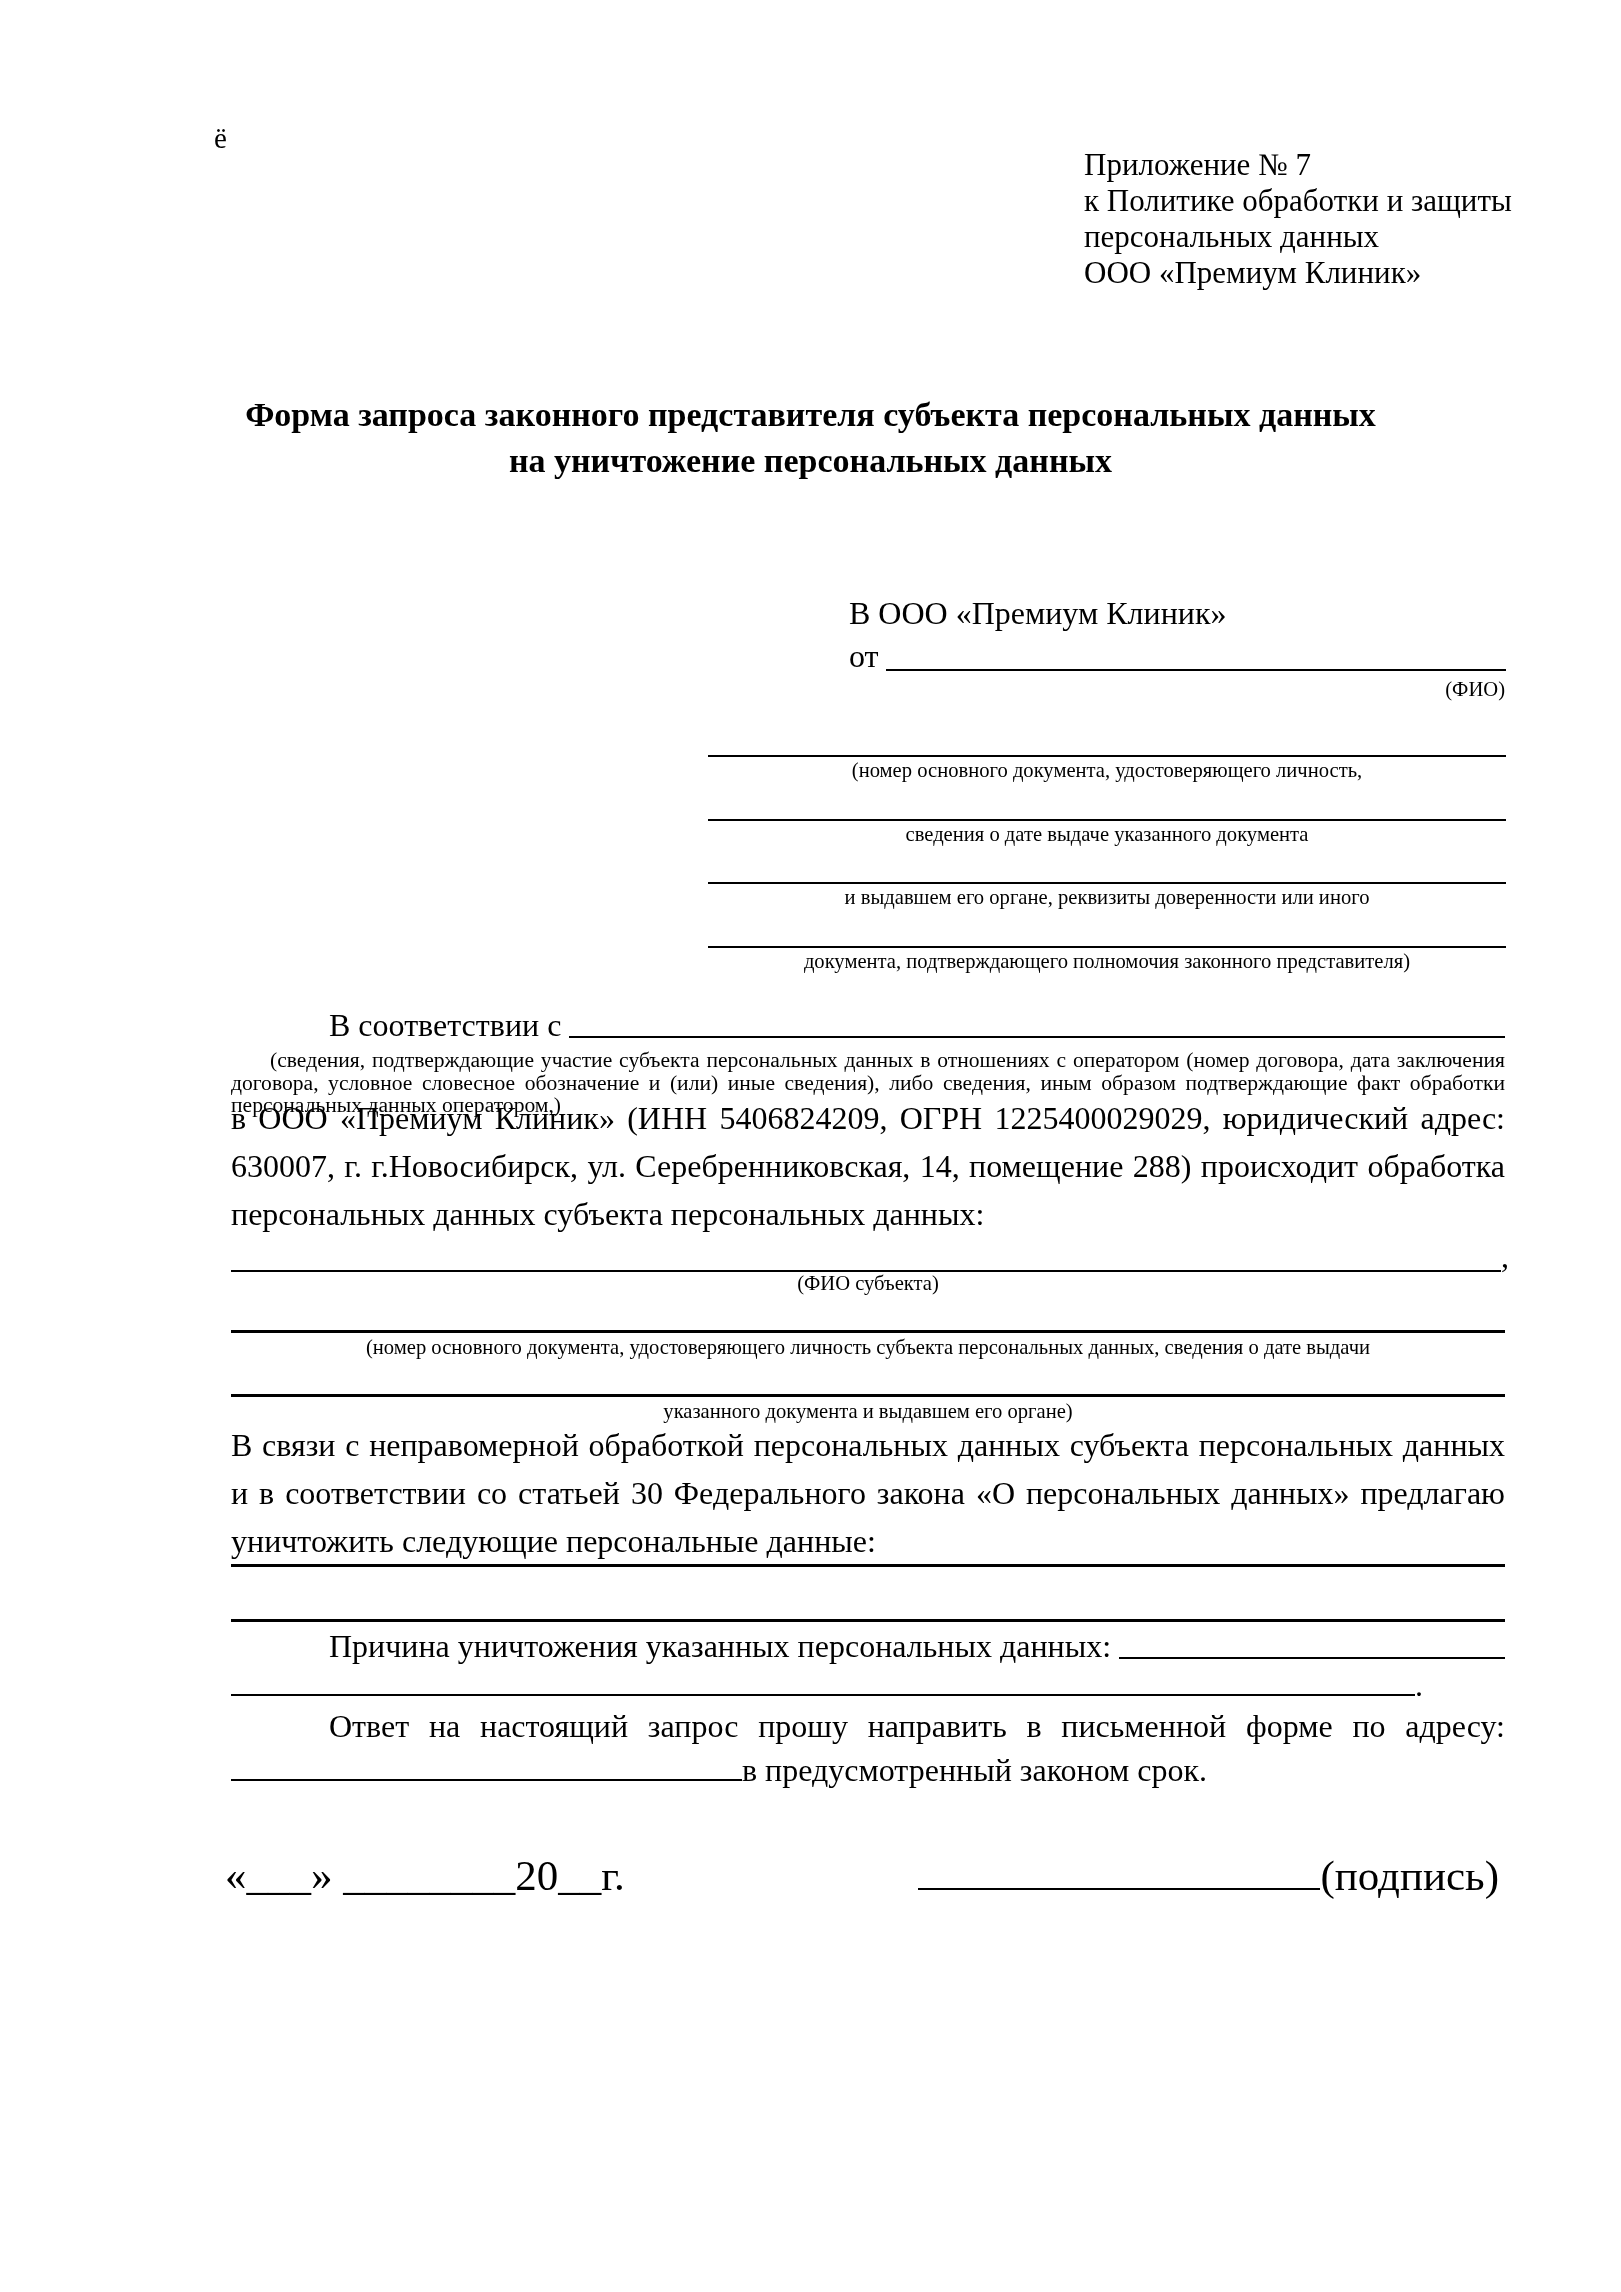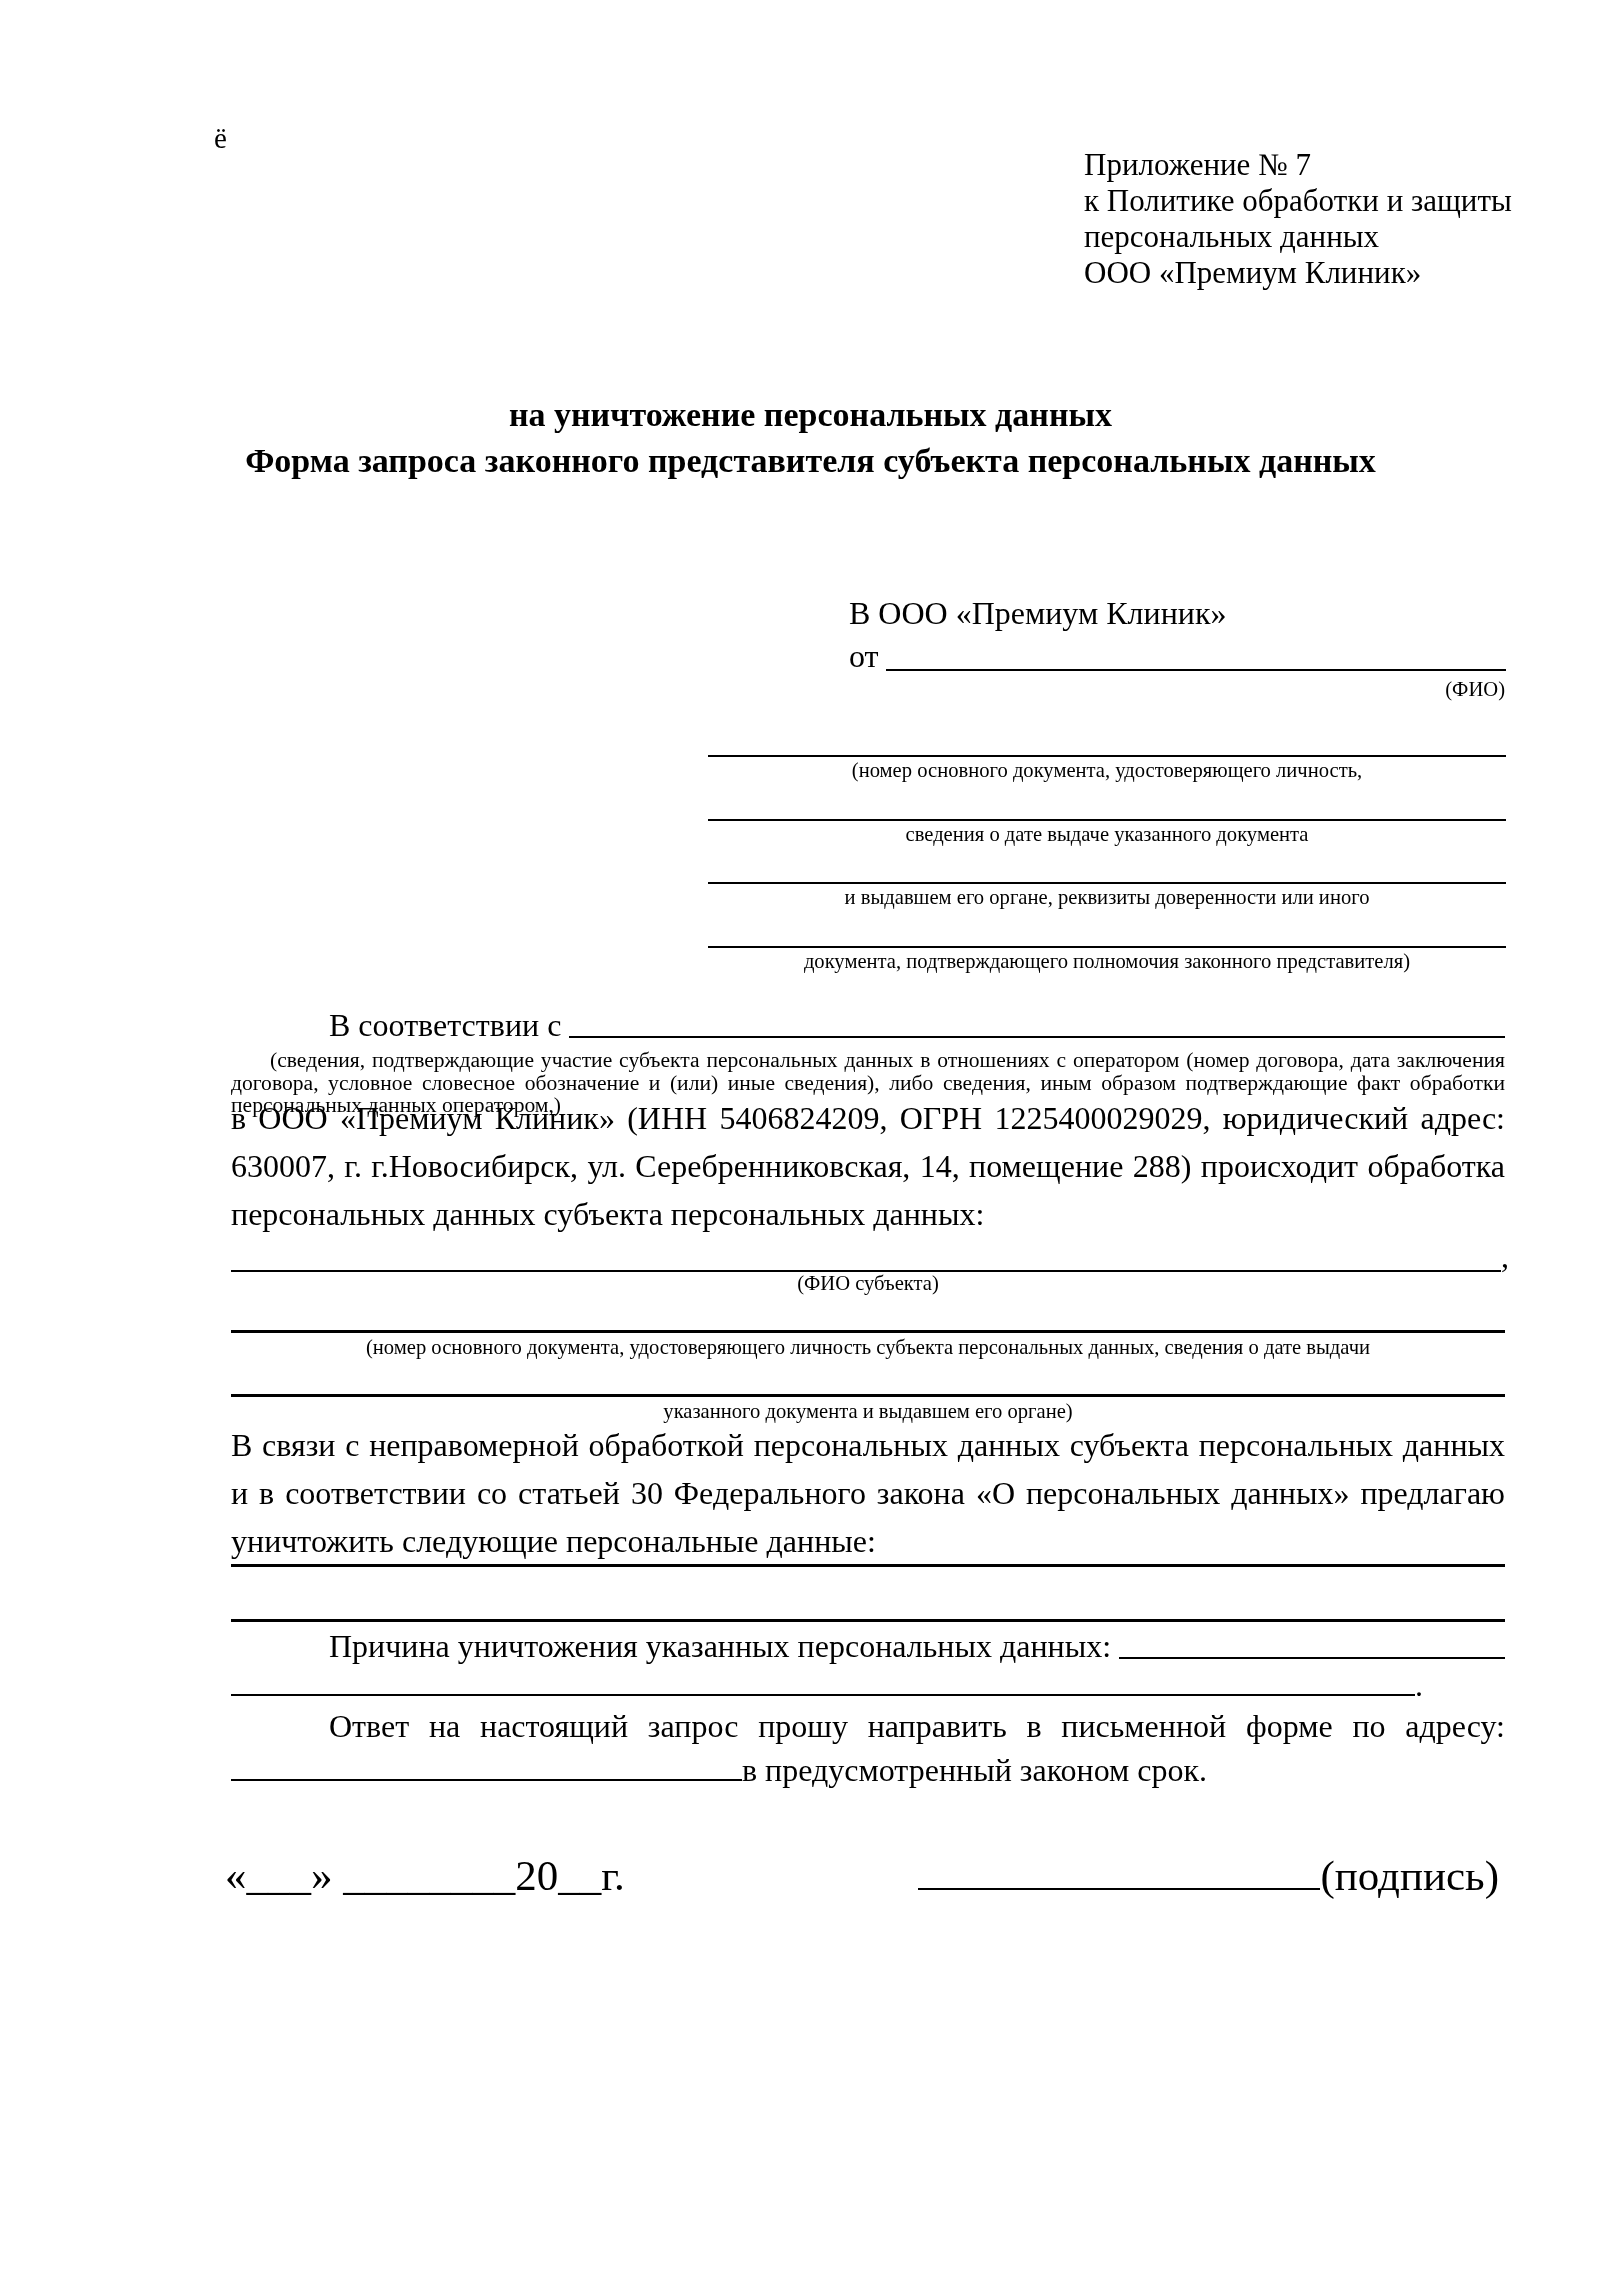--- a/index.html
+++ b/index.html
@@ -78,22 +78,22 @@
   <div class="abs stray">ё</div>
 
   <div class="abs hdr-right">
     <div>Приложение № 7</div>
     <div>к Политике обработки и защиты</div>
     <div>персональных данных</div>
     <div>ООО «Премиум Клиник»</div>
   </div>
 
   <div class="abs title">
+    <div>Форма запроса законного представителя субъекта персональных данных</div>
     <div>на уничтожение персональных данных</div>
-    <div>Форма запроса законного представителя субъекта персональных данных</div>
   </div>
 
   <div class="abs addr">
     <div>В ООО «Премиум Клиник»</div>
     <div class="addr-from-row">
       <span class="nowrap">от</span>
       <span class="grow-blank"></span>
     </div>
     <div class="fio-cap">(ФИО)</div>
   </div>

